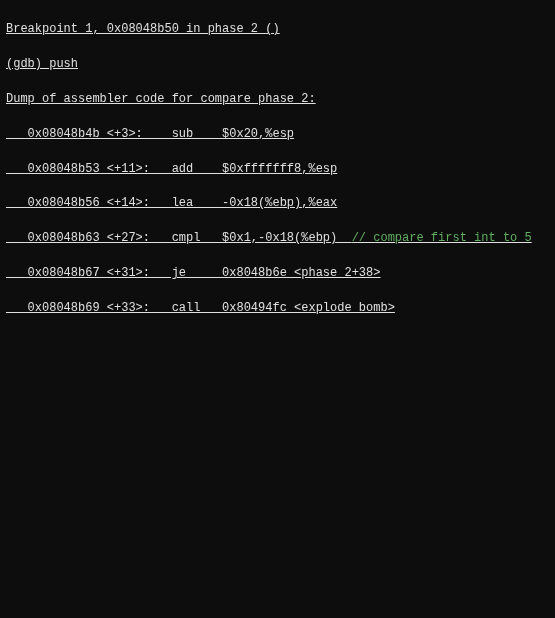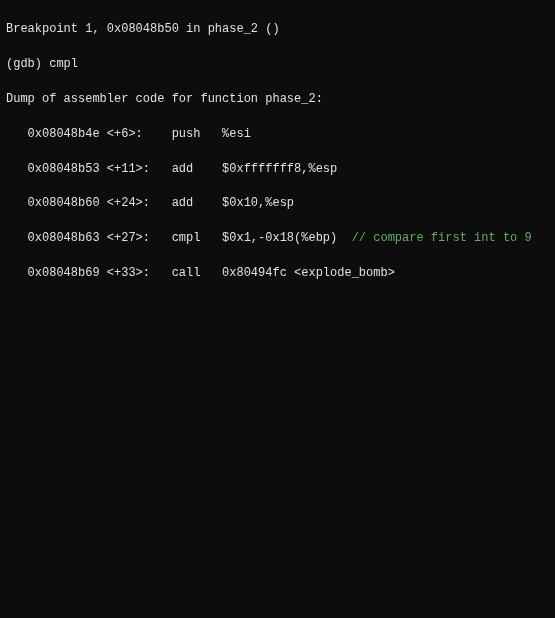--- a/index.html
+++ b/index.html
@@ -13,36 +13,38 @@
       overflow-x: hidden;
     }
     .terminal {
       padding: 4px 6px;
       line-height: 1.45;
       white-space: pre;
     }
     .line {
       display: block;
       white-space: pre;
+      text-decoration: underline;
     }
     .comment-green {
       color: #5faf5f;
     }
   </style>
 </head>
 <body>
 
 <div class="terminal">
 <span class="line">Breakpoint 1, 0x08048b50 in phase_2 ()</span>
-<span class="line">(gdb) cmpl</span>
-<span class="line">Dump of assembler code for function phase_2:</span>
-<span class="line">   0x08048b4e &lt;+6&gt;:    push   %esi</span>
+<span class="line">(gdb) push</span>
+<span class="line">Dump of assembler code for compare phase_2:</span>
+<span class="line">   0x08048b4b &lt;+3&gt;:    sub    $0x20,%esp</span>
 <span class="line">   0x08048b53 &lt;+11&gt;:   add    $0xfffffff8,%esp</span>
-<span class="line">   0x08048b60 &lt;+24&gt;:   add    $0x10,%esp</span>
-<span class="line">   0x08048b63 &lt;+27&gt;:   cmpl   $0x1,-0x18(%ebp)  <span class="comment-green">// compare first int to 9</span></span>
+<span class="line">   0x08048b56 &lt;+14&gt;:   lea    -0x18(%ebp),%eax</span>
+<span class="line">   0x08048b63 &lt;+27&gt;:   cmpl   $0x1,-0x18(%ebp)  <span class="comment-green">// compare first int to 5</span></span>
+<span class="line">   0x08048b67 &lt;+31&gt;:   je     0x8048b6e &lt;phase_2+38&gt;</span>
 <span class="line">   0x08048b69 &lt;+33&gt;:   call   0x80494fc &lt;explode_bomb&gt;</span>
 
 
 
 
 
 
 
 
 

